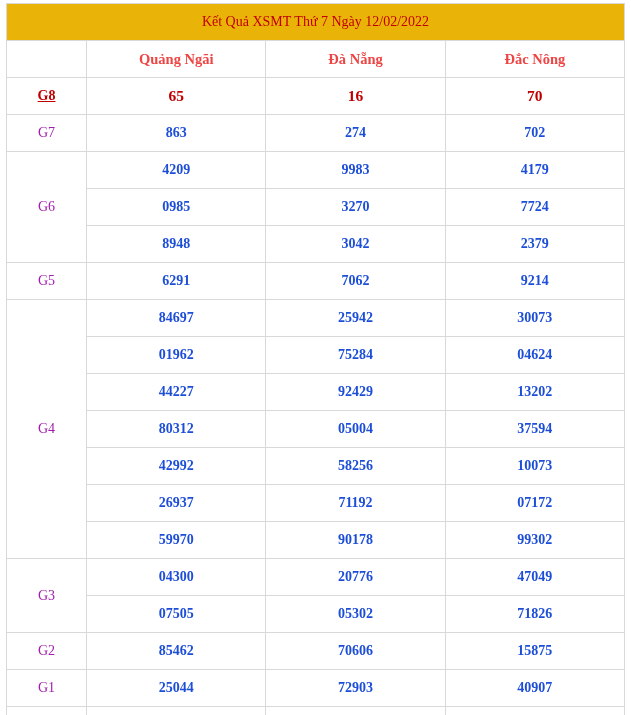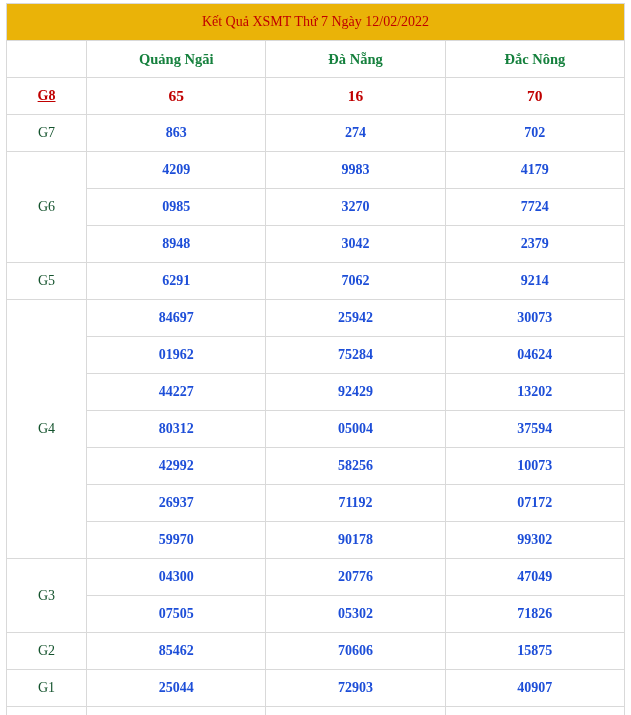--- a/index.html
+++ b/index.html
@@ -37,25 +37,25 @@
   .col-prize {
     width: 80px;
   }
   .col-prov {
     width: 179px;
   }
   .header-row th {
     height: 36px;
     font-weight: bold;
     font-size: 14.5px;
-    color: #15803d;
+    color: #ef4444;
   }
   .prize-label {
     font-size: 13.5px;
-    color: #14532d;
+    color: #a21caf;
   }
   .prize-label.red {
     color: #c00000;
     font-weight: bold;
     text-decoration: underline;
   }
   .num {
     font-size: 14.5px;
     color: #1d4ed8;
     font-weight: bold;

